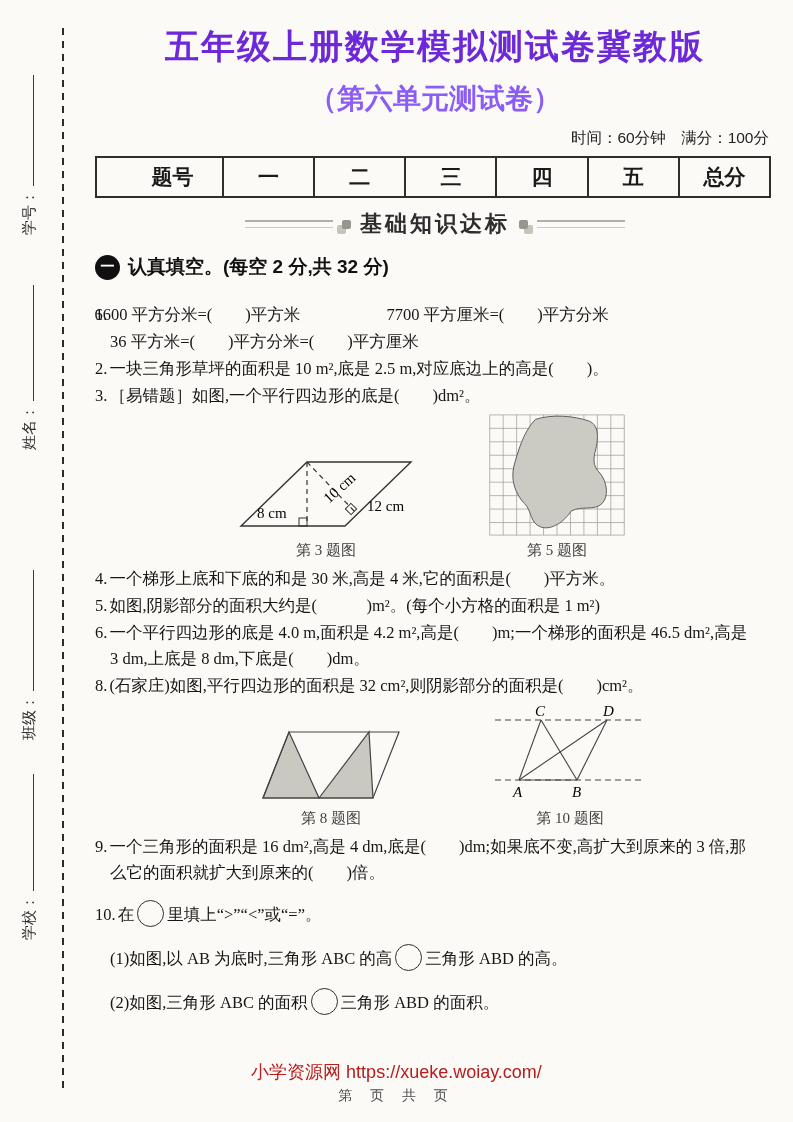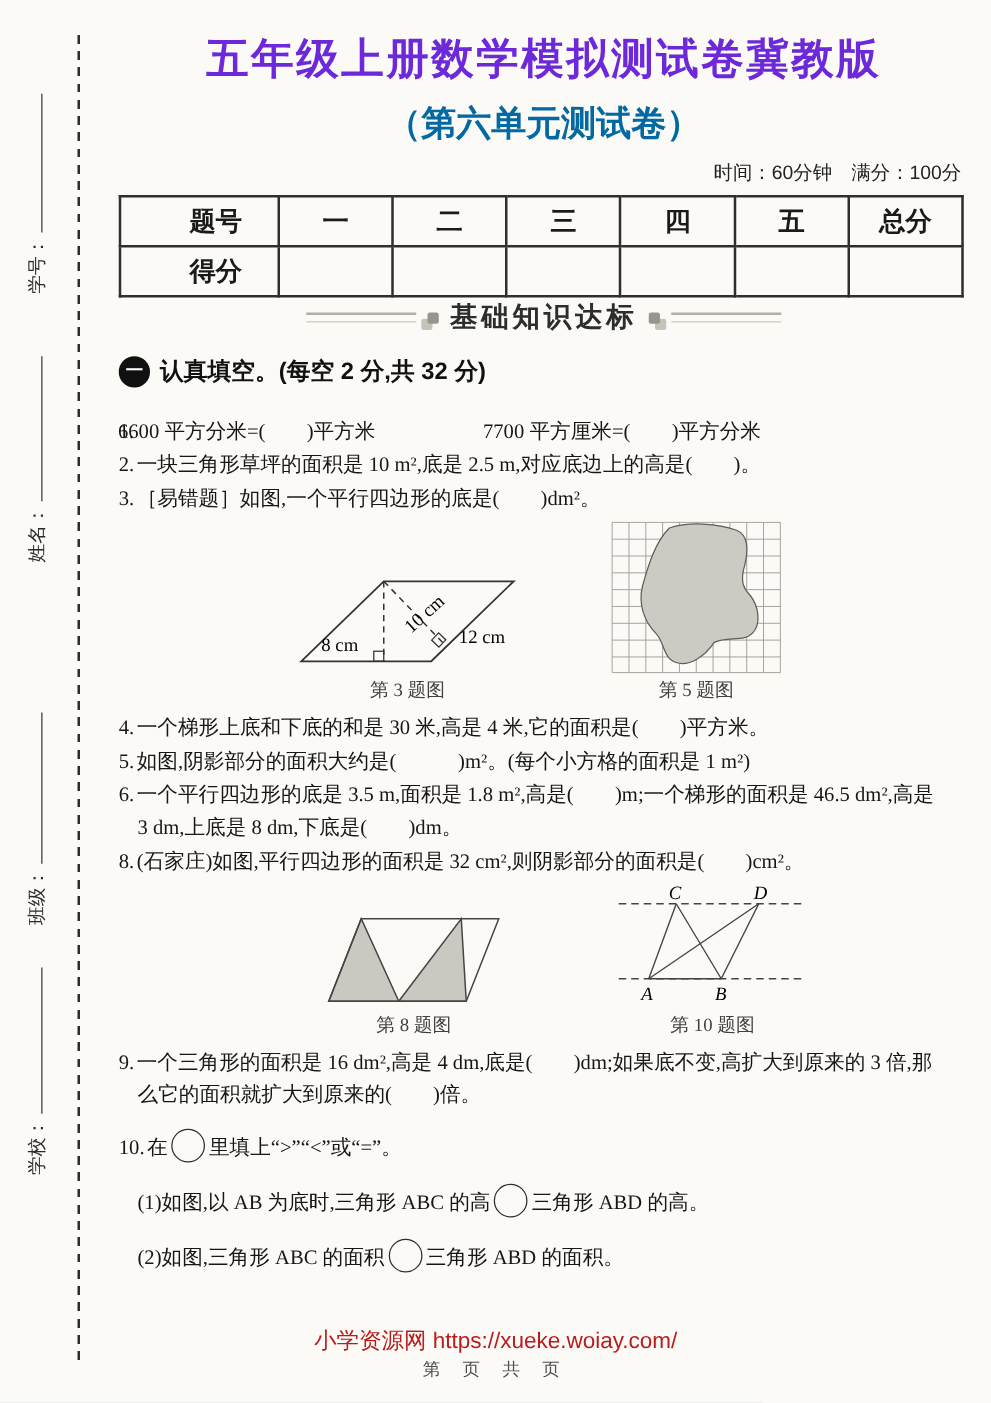--- a/index.html
+++ b/index.html
@@ -10,29 +10,29 @@
              transform:rotate(-90deg);transform-origin:0 0;font-size:15px;color:#2a2a2a;
              font-family:"Liberation Sans",sans-serif;}
   .side-line{flex:1;border-bottom:1.6px solid #3a3a3a;height:15px;margin-left:4px;}
   .v-divider{position:absolute;left:62px;top:28px;width:2px;height:1062px;
              background:repeating-linear-gradient(to bottom,#2c2c2c 0 7px,transparent 7px 13px);}
   
   .content{position:absolute;left:95px;top:0;width:680px;}
   .title{margin-top:24px;text-align:center;font-family:"Liberation Sans",sans-serif;
          font-weight:bold;font-size:34px;letter-spacing:2px;color:#6d28d9;}
   .subtitle{margin-top:10px;text-align:center;font-family:"Liberation Sans",sans-serif;
-            font-weight:bold;font-size:28px;color:#0369a1;}
+            font-weight:bold;font-size:28px;color:#8b5cf6;}
   .meta{margin-top:10px;text-align:right;font-size:15.5px;padding-right:6px;
         font-family:"Liberation Sans",sans-serif;color:#222;}
   table.score{width:676px;border-collapse:collapse;margin-top:7px;table-layout:fixed;}
   table.score td{border:2px solid #2e2e2e;height:36px;text-align:center;
                  font-family:"Liberation Sans",sans-serif;font-weight:600;font-size:21px;color:#1a1a1a;}
   table.score td.first{width:97px;padding-left:27px;}
   
-  .banner{margin-top:1px;display:flex;align-items:center;justify-content:center;gap:9px;}
+  .banner{margin-top:11px;display:flex;align-items:center;justify-content:center;gap:9px;}
   .b-line{width:88px;height:5px;border-top:2px solid #b2afa8;border-bottom:1px solid #ccc9c2;}
   .b-orn{width:9px;height:9px;background:#98958d;border-radius:2px;box-shadow:-5px 5px 0 #c6c3bb;}
   .b-orn.r{box-shadow:5px 5px 0 #c6c3bb;}
   .banner-title{font-family:"Liberation Sans",sans-serif;font-weight:bold;font-size:22px;
                 letter-spacing:3px;color:#2d2d2d;}
   
   .part-head{margin-top:15px;display:flex;align-items:center;gap:8px;
              font-family:"Liberation Sans",sans-serif;font-weight:bold;font-size:19px;color:#111;}
   .badge{width:25px;height:25px;border-radius:50%;background:#101010;color:#fff;flex:0 0 25px;
          display:flex;align-items:center;justify-content:center;font-size:14px;}
@@ -92,29 +92,20 @@
       <tbody>
           <tr>
         <td class="first">题号</td>
         <td>一</td>
         <td>二</td>
         <td>三</td>
         <td>四</td>
         <td>五</td>
         <td>总分</td>
       </tr>
-      <tr>
-        <td class="first">得分</td>
-        <td></td>
-        <td></td>
-        <td></td>
-        <td></td>
-        <td></td>
-        <td></td>
-      </tr>
     </tbody>
       </table>
 
     <div class="banner">
       <span class="b-line"></span>
       <span class="b-orn"></span>
       <span class="banner-title">基础知识达标</span>
       <span class="b-orn r"></span>
       <span class="b-line"></span>
     </div>
@@ -122,20 +113,21 @@
     <div class="part-head">
       <span class="badge">一</span>
       <span>认真填空。(每空 2 分,共 32 分)</span>
     </div>
 
     <div class="qs">
 
       <div class="q">
         <span class="qno">1.</span><span class="qa">6600 平方分米=(　　)平方米</span><span>7700 平方厘米=(　　)平方分米</span>
       </div>
+      <div class="q" style="text-indent:0;">36 平方米=(　　)平方分米=(　　)平方厘米</div>
 
       <div class="q">
         <span class="qno">2.</span><span>一块三角形草坪的面积是 10 m²,底是 2.5 m,对应底边上的高是(　　)。</span>
       </div>
 
       <div class="q">
         <span class="qno">3.</span><span>［易错题］如图,一个平行四边形的底是(　　)dm²。</span>
       </div>
 
       <div class="figrow r35">
@@ -166,21 +158,21 @@
 
       <div class="q">
         <span class="qno">4.</span><span>一个梯形上底和下底的和是 30 米,高是 4 米,它的面积是(　　)平方米。</span>
       </div>
 
       <div class="q">
         <span class="qno">5.</span><span>如图,阴影部分的面积大约是(　　　)m²。(每个小方格的面积是 1 m²)</span>
       </div>
 
       <div class="q">
-        <span class="qno">6.</span><span>一个平行四边形的底是 3.5 m,面积是 1.8 m²,高是(　　)m;一个梯形的面积是 46.5 dm²,高是</span><br>
+        <span class="qno">6.</span><span>一个平行四边形的底是 4.0 m,面积是 4.2 m²,高是(　　)m;一个梯形的面积是 46.5 dm²,高是</span><br>
         <span>3 dm,上底是 8 dm,下底是(　　)dm。</span>
       </div>
 
 
       <div class="q">
         <span class="qno">8.</span><span>(石家庄)如图,平行四边形的面积是 32 cm²,则阴影部分的面积是(　　)cm²。</span>
       </div>
 
       <div class="figrow r810">
         <div class="figbox">

